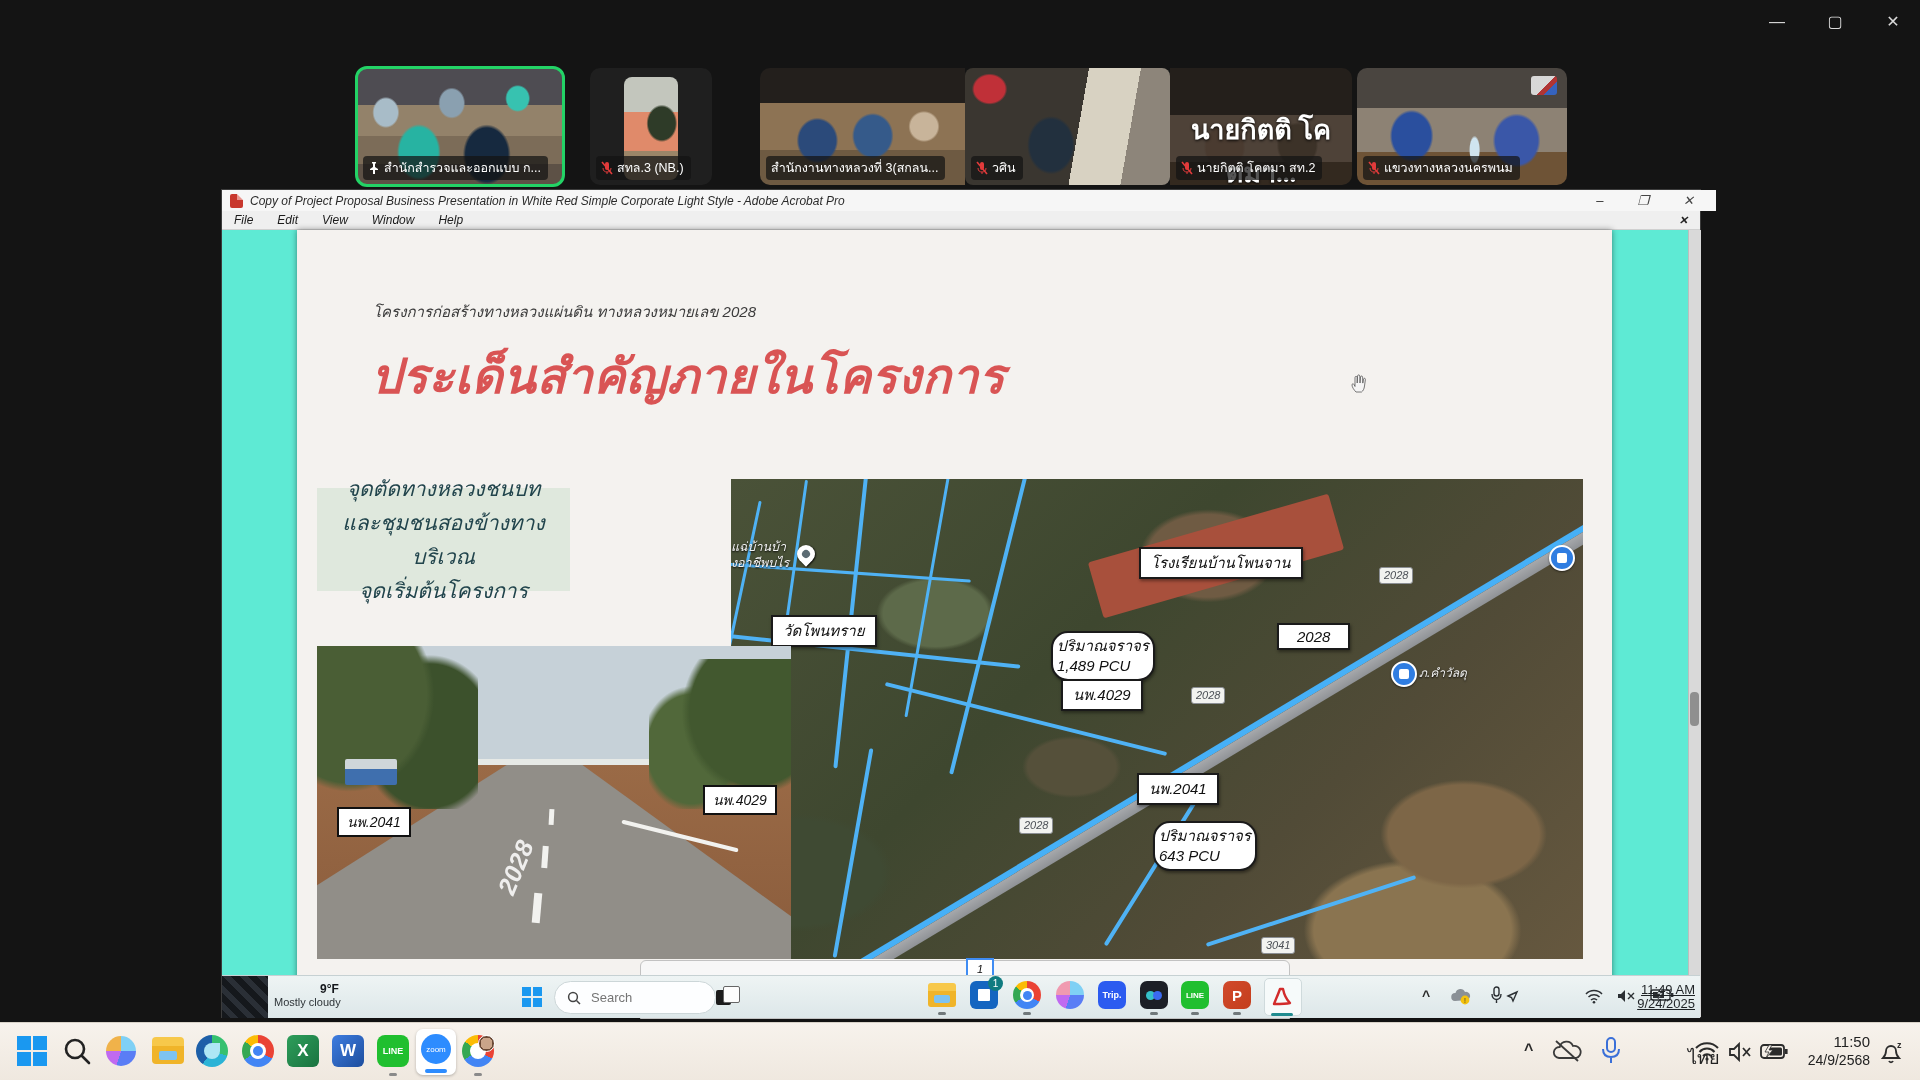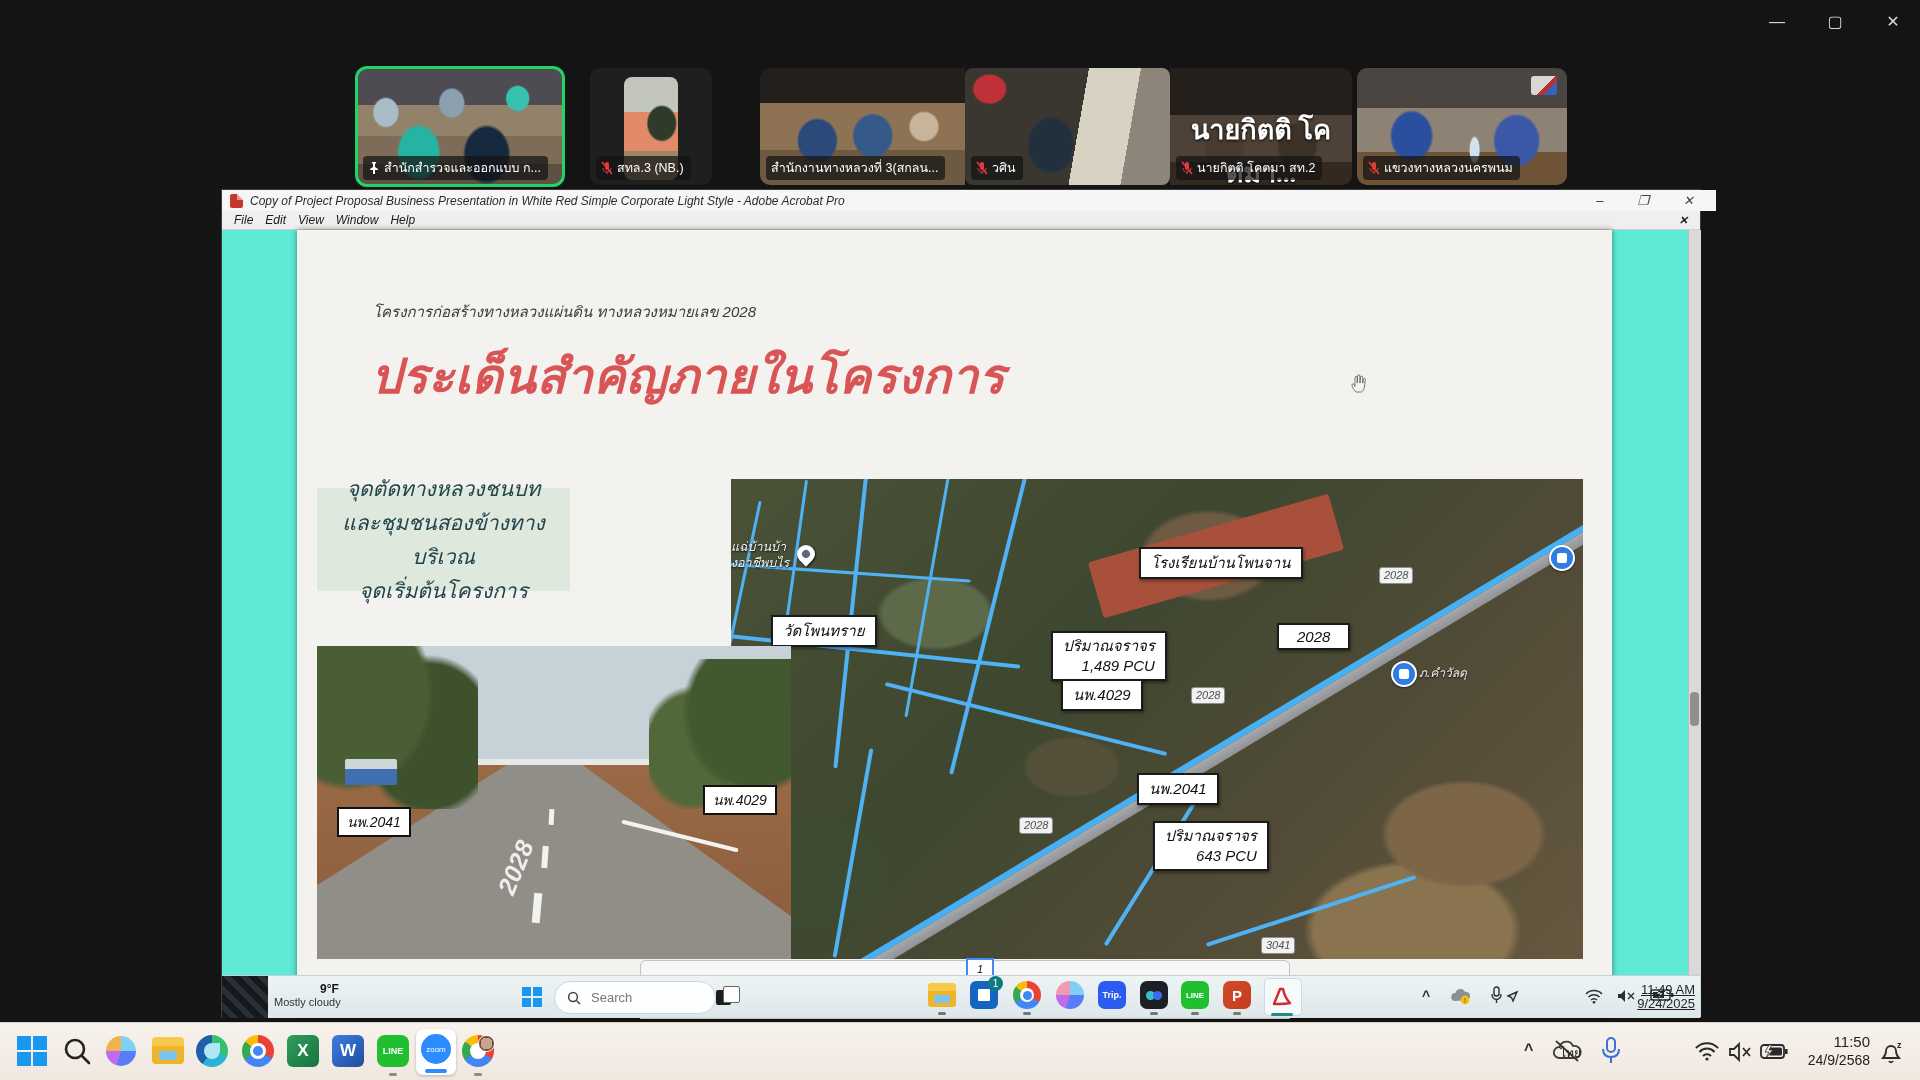--- a/index.html
+++ b/index.html
@@ -57,41 +57,41 @@
 
   
   .acro{background:#a6a6a6;box-shadow:0 0 0 1px #3c3c3c;}
   .acro-title{background:#f6f6f6;color:#2b2b2b;font-size:12px;display:flex;align-items:center;
               padding:0 8px;gap:7px;}
   .pdfico{width:13px;height:14px;background:#c8372d;border-radius:2px;position:relative;flex:0 0 auto;}
   .pdfico:after{content:"";position:absolute;right:0;top:0;border:3px solid #f6f6f6;
                 border-left-color:#e9958e;border-bottom-color:#e9958e;}
   .acro-ctl{margin-left:auto;display:flex;gap:34px;color:#444;font-size:13px;}
   .acro-menu{background:#efefef;border-bottom:1px solid #d0d0d0;color:#1b1b1b;font-size:12px;
-             display:flex;align-items:center;gap:12px;padding:0 12px;}
+             display:flex;align-items:center;gap:24px;padding:0 12px;}
   .acro-menu .mi{cursor:default;}
   .doc-close{margin-left:auto;font-weight:700;font-size:11px;color:#222;}
   .page{background:#f4f2ef;box-shadow:0 0 6px rgba(0,0,0,.45);}
   .kicker{color:#3c3c3c;font-size:15px;}
   .slide-title{font-size:48px;font-weight:700;letter-spacing:.5px;}
   .greenbox{background:#dfe8dd;color:#21444c;font-size:21px;line-height:34px;
             text-align:center;display:flex;flex-direction:column;justify-content:center;}
 
   
   .map{overflow:hidden;background:
     radial-gradient(130px 85px at 86% 74%, #7d6647 0 58%, transparent 64%),
     radial-gradient(170px 110px at 80% 94%, #8a7450 0 58%, transparent 64%),
     radial-gradient(110px 75px at 56% 16%, #6f5b43 0 55%, transparent 62%),
     radial-gradient(95px 60px at 24% 28%, #5d6a4a 0 55%, transparent 62%),
     radial-gradient(150px 95px at 8% 82%, #3f4a33 0 55%, transparent 62%),
     radial-gradient(80px 50px at 40% 60%, #55503a 0 55%, transparent 62%),
     linear-gradient(135deg,#4a5238 0%,#3e472f 38%,#514b37 68%,#66583f 100%);}
   .maplabel{position:absolute;background:#fff;border:2px solid #1a1a1a;color:#101010;
             font-size:15px;padding:2px 10px;white-space:nowrap;box-shadow:1px 2px 3px rgba(0,0,0,.4);}
-  .maplabel.two{text-align:right;line-height:20px;padding:3px 10px;}
+  .maplabel.two{text-align:left;line-height:20px;padding:3px 4px;border-radius:17px;}
   .shield{position:absolute;background:#f2f3f0;border:1px solid #8b8f94;border-radius:3px;
           color:#4a4f55;font-size:11px;padding:0 4px;line-height:15px;}
   .bluepoi{position:absolute;width:22px;height:22px;border-radius:50%;background:#2f7de1;
            border:2px solid #fff;box-shadow:0 1px 2px rgba(0,0,0,.5);}
   .bluepoi:after{content:"";position:absolute;inset:6px;background:#fff;border-radius:2px;}
   .map-road{position:absolute;}
   .blueline{position:absolute;background:#4fb2f5;border-radius:2px;}
   .whitetext{color:#f2f2f2;font-size:12.5px;text-shadow:0 1px 2px #000;line-height:16px;}
 
   
@@ -499,21 +499,21 @@
           <path d="M7 19a5.5 5.5 0 0 1 .7-11A7 7 0 0 1 21 7a5.5 5.5 0 0 1 3 12z" fill="none" stroke="#3a3a3a" stroke-width="1.8"></path>
           <path d="M4 2l22 20" stroke="#3a3a3a" stroke-width="1.8"></path>
         </svg>
     </div>
     <div class="abs" style="left:1600px;top:14px;">
       <svg width="22" height="28" viewBox="0 0 22 28">
           <rect x="7" y="1" width="8" height="14" rx="4" fill="none" stroke="#3a6fd8" stroke-width="2"></rect>
           <path d="M3 12c0 6 4 8 8 8s8-2 8-8M11 20v6" fill="none" stroke="#3a6fd8" stroke-width="2"></path>
         </svg>
     </div>
-    <div class="abs" style="left:1560px;top:20px;font-size:12px;color:#222;">ไทย</div>
+    <div class="abs" style="left:1688px;top:20px;font-size:18px;color:#222;">ไทย</div>
     <div class="abs" style="left:1694px;top:18px;">
       <svg width="26" height="20" viewBox="0 0 26 20">
           <path d="M2 7a15 15 0 0 1 22 0M5.5 11a10 10 0 0 1 15 0M9 15a5.5 5.5 0 0 1 8 0" fill="none" stroke="#2b2b2b" stroke-width="2"></path>
           <circle cx="13" cy="18" r="1.6" fill="#2b2b2b"></circle>
         </svg>
     </div>
     <div class="abs" style="left:1728px;top:19px;">
       <svg width="24" height="20" viewBox="0 0 24 20">
           <path d="M2 7h4l5-5v16l-5-5H2z" fill="none" stroke="#2b2b2b" stroke-width="1.8"></path>
           <path d="M15 6l7 8M22 6l-7 8" stroke="#2b2b2b" stroke-width="1.8"></path>

